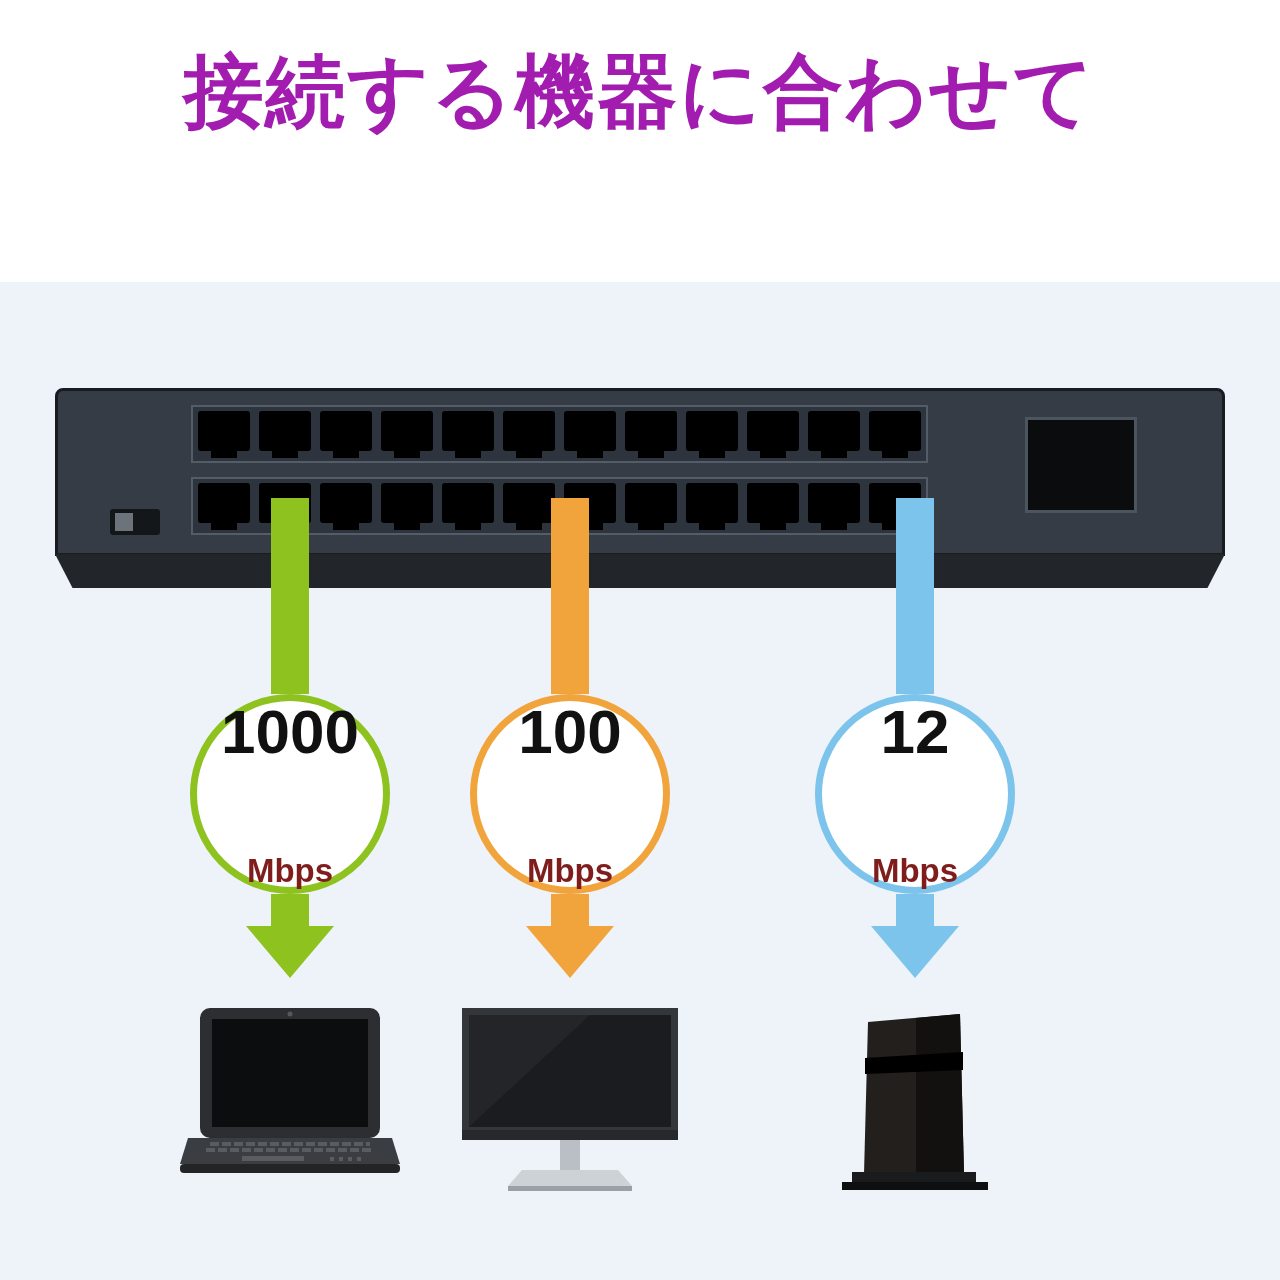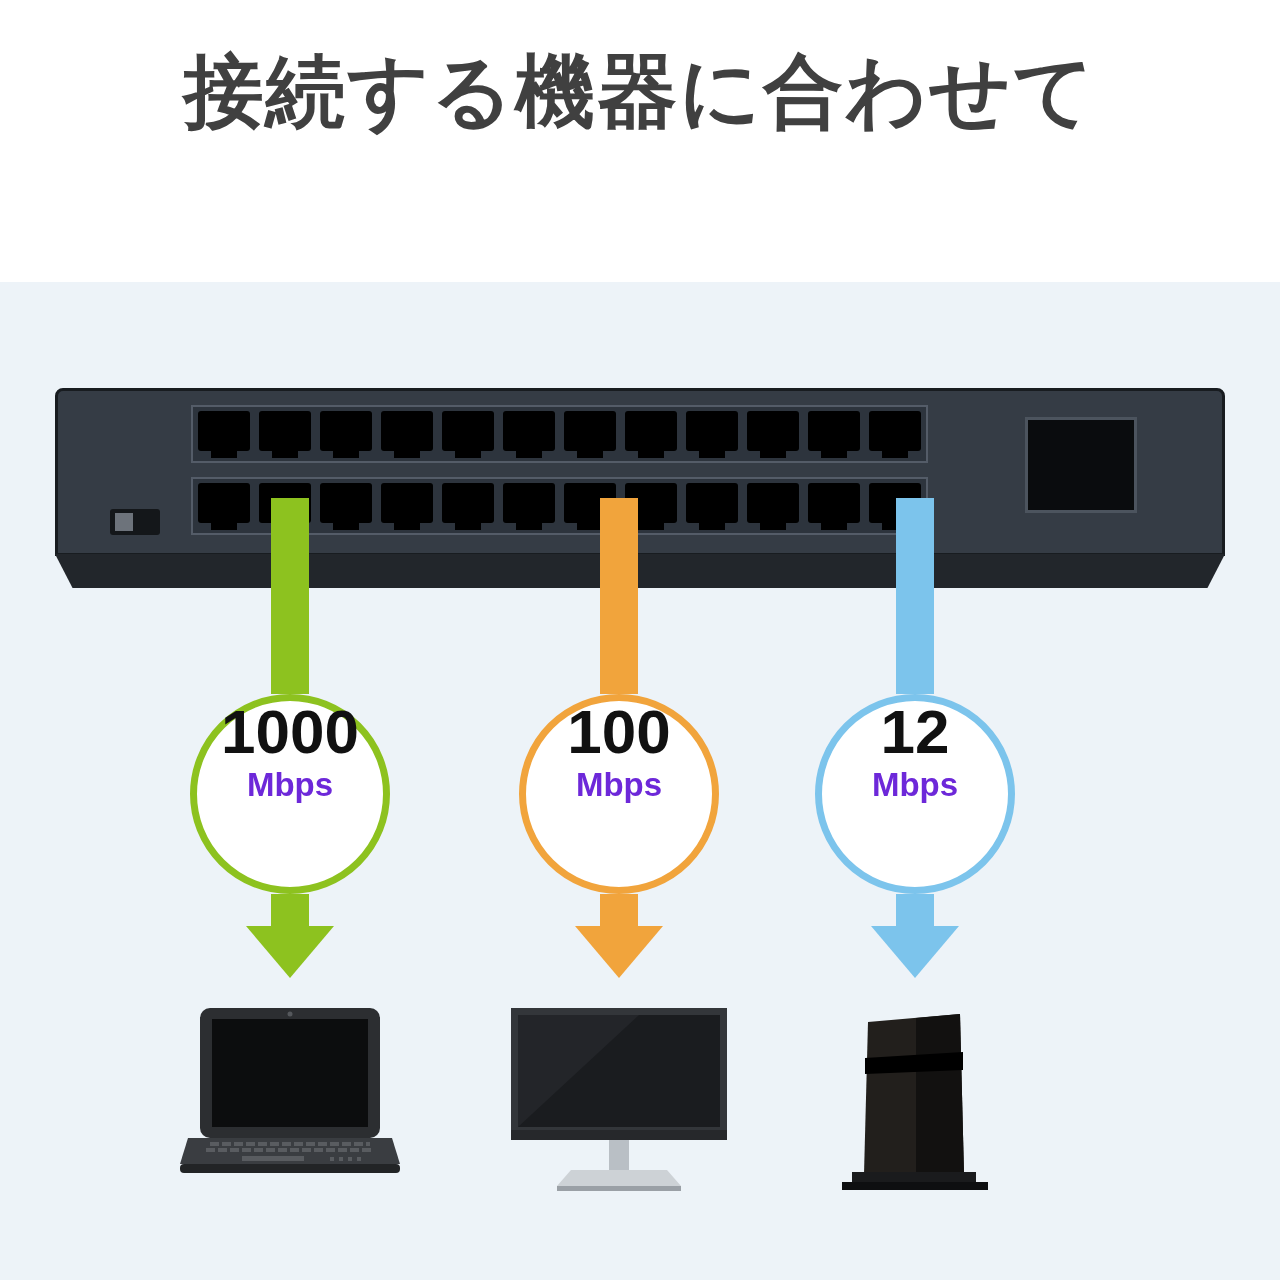--- a/index.html
+++ b/index.html
@@ -8,21 +8,21 @@
     background:#ffffff;
     font-family:"Liberation Sans","DejaVu Sans",sans-serif;
   }
   .bg-panel{
     position:absolute;left:0;top:282px;width:1280px;height:998px;
     background:#edf3f8;z-index:0;
   }
   .title{
     position:absolute;top:44px;left:0;width:1280px;margin:0;
     text-align:center;font-size:80px;font-weight:800;line-height:1.2;
-    letter-spacing:2px;color:#404040;z-index:2;
+    letter-spacing:2px;color:#a21caf;z-index:2;
   }
   
   .switch{position:absolute;left:55px;top:388px;width:1170px;height:200px;z-index:1;}
   .switch-body{
     position:absolute;left:0;right:0;top:0;bottom:32px;
     background:#353c45;border:3px solid #181c20;border-radius:8px 8px 0 0;
     box-sizing:border-box;
   }
   .switch-base{
     position:absolute;left:0;right:0;bottom:0;height:34px;
@@ -51,30 +51,30 @@
   .uplink-panel{
     position:absolute;right:85px;top:26px;width:112px;height:96px;
     background:#0a0c0e;border:3px solid #4c545e;box-sizing:border-box;
   }
   
   .column{
     position:absolute;top:498px;display:flex;flex-direction:column;
     align-items:center;z-index:3;transform:translateX(-50%);
   }
   .col-0{left:290px;}
-  .col-1{left:619px;}
+  .col-1{left:570px;}
   .col-2{left:915px;}
   .shaft-top{width:38px;height:196px;background:var(--accent);}
   .speed-circle{
     width:200px;height:200px;border-radius:50%;background:#ffffff;
     border:7px solid var(--accent);box-sizing:border-box;
-    display:flex;flex-direction:column;align-items:center;justify-content:flex-start;
+    display:flex;flex-direction:column;align-items:center;justify-content:space-between;
   }
   .speed-value{font-size:62px;font-weight:800;color:#111;line-height:1;}
-  .speed-unit{font-size:33px;font-weight:700;color:#6d28d9;margin-top:5px;line-height:1;}
+  .speed-unit{font-size:33px;font-weight:700;color:#7f1d1d;margin-top:5px;line-height:1;}
   .shaft-bottom{width:38px;height:32px;background:var(--accent);}
   .arrowhead{
     width:88px;height:52px;background:var(--accent);
     clip-path:polygon(0 0,100% 0,50% 100%);
   }
   .device{margin-top:30px;display:block;}
 </style>
 </head>
 <body>
 

